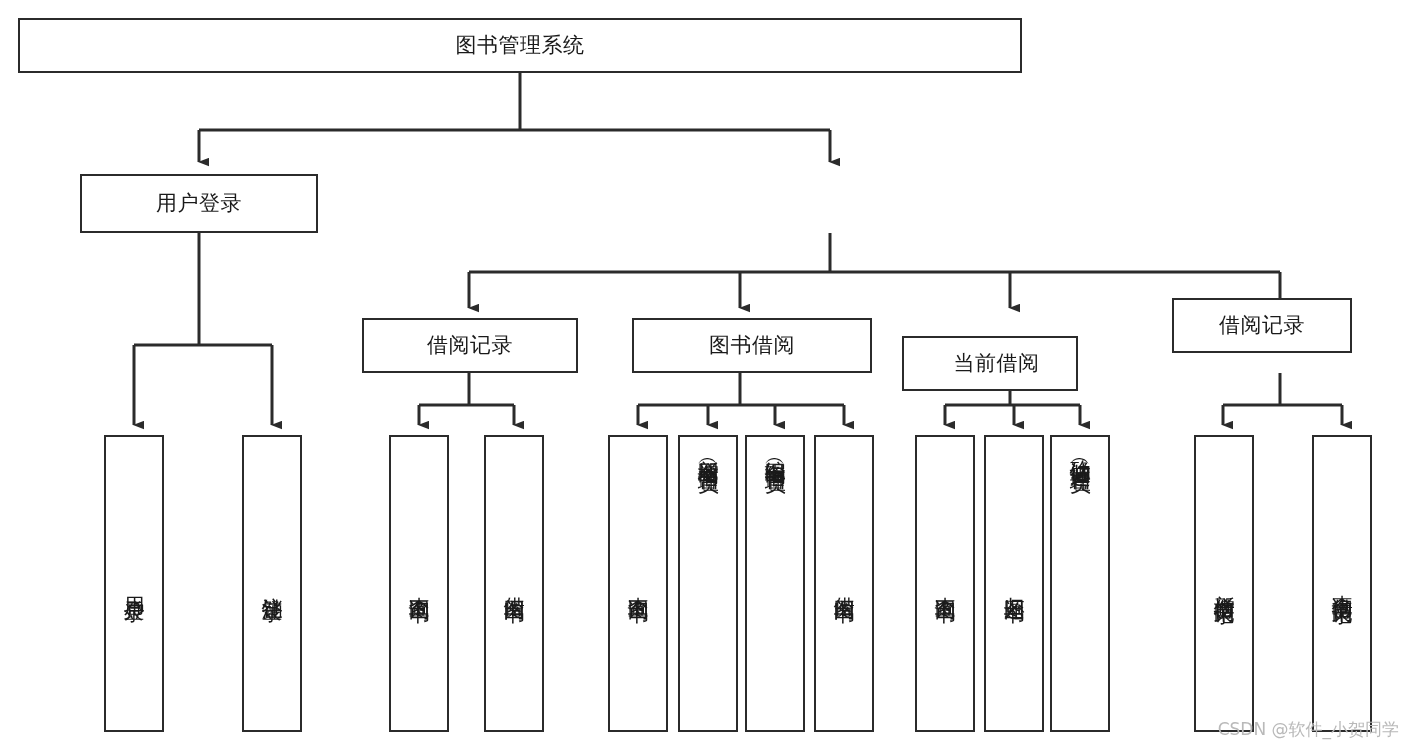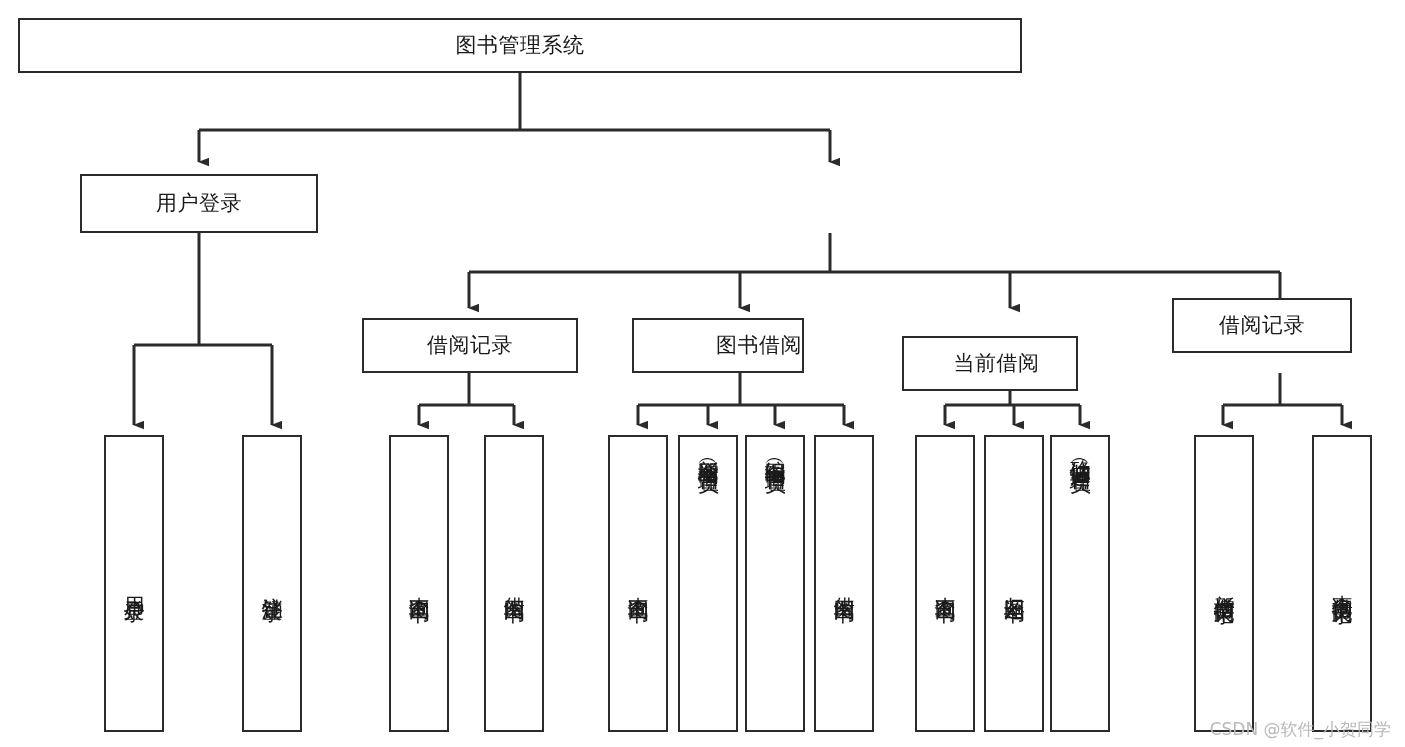--- a/index.html
+++ b/index.html
@@ -64,21 +64,21 @@
   }
   .node.vert.tall-text {
     align-items: flex-start;
   }
   .node.vert.mid-text {
     align-items: center;
     padding-top: 0;
   }
   #watermark {
     position: absolute;
-    right: 14px;
+    right: 6px;
     bottom: 6px;
     font-size: 17px;
     color: #b9b9b9;
     white-space: nowrap;
     user-select: none;
     margin-top: 40px;
   }
 </style>
 </head>
 <body>
@@ -141,21 +141,21 @@
 
   <div class="node horiz" style="left:80px; top:174px; width:238px; height:59px;">
     <span class="node-label">用户登录</span>
   </div>
 
 
   <div class="node horiz" style="left:362px; top:318px; width:216px; height:55px;">
     <span class="node-label">借阅记录</span>
   </div>
 
-  <div class="node horiz" style="left:632px; top:318px; width:172px; height:55px;justify-content:flex-end;">
+  <div class="node horiz" style="left:632px; top:318px; width:240px; height:55px;">
     <span class="node-label">图书借阅</span>
   </div>
 
   <div class="node horiz" style="left:902px; top:336px; width:176px; height:55px;padding-left:13px;">
     <span class="node-label">当前借阅</span>
   </div>
 
   <div class="node horiz" style="left:1172px; top:298px; width:180px; height:55px;">
     <span class="node-label">借阅记录</span>
   </div>

